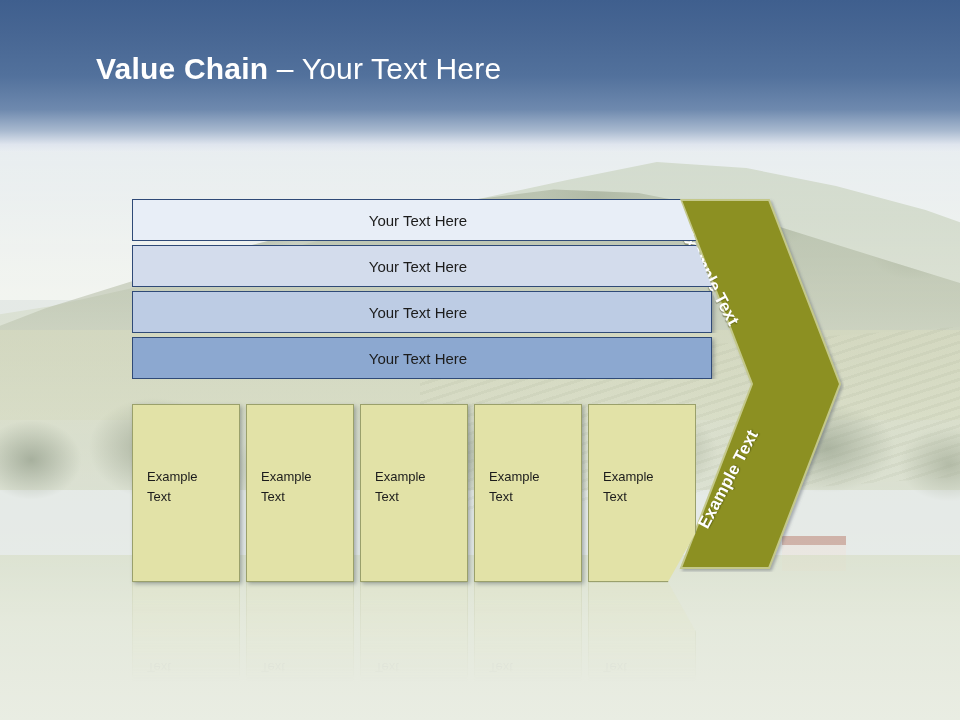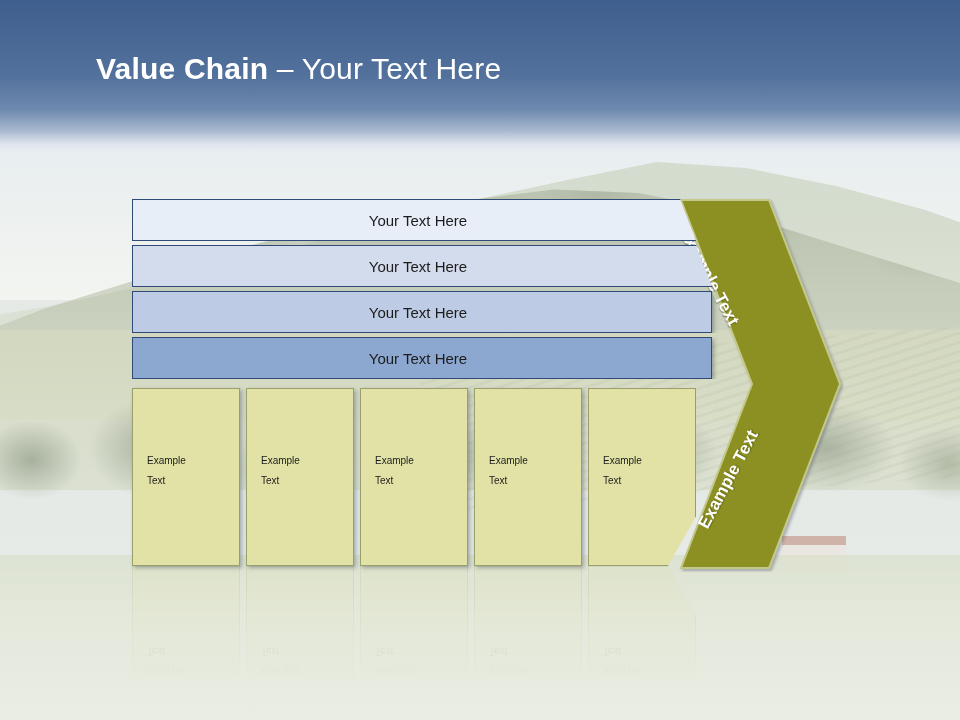--- a/index.html
+++ b/index.html
@@ -165,28 +165,28 @@
   
   .cards {
     position: absolute;
     left: 132px;
     top: 388px;
     width: 600px;
     height: 178px;
   }
   .card {
     position: absolute;
-    top: 0;
+    top: 16px;
     width: 108px;
     height: 178px;
     box-sizing: border-box;
     background: #e2e2a7;
     border: 1px solid #9aa06b;
     color: #1c1c1c;
-    font-size: 10px;
+    font-size: 13px;
     line-height: 20px;
     padding: 62px 0 0 14px;
     filter: drop-shadow(2px 2px 2px rgba(70,80,90,.42));
   }
 
   
   .reflect {
     position: absolute;
     left: 132px;
     top: 566px;

